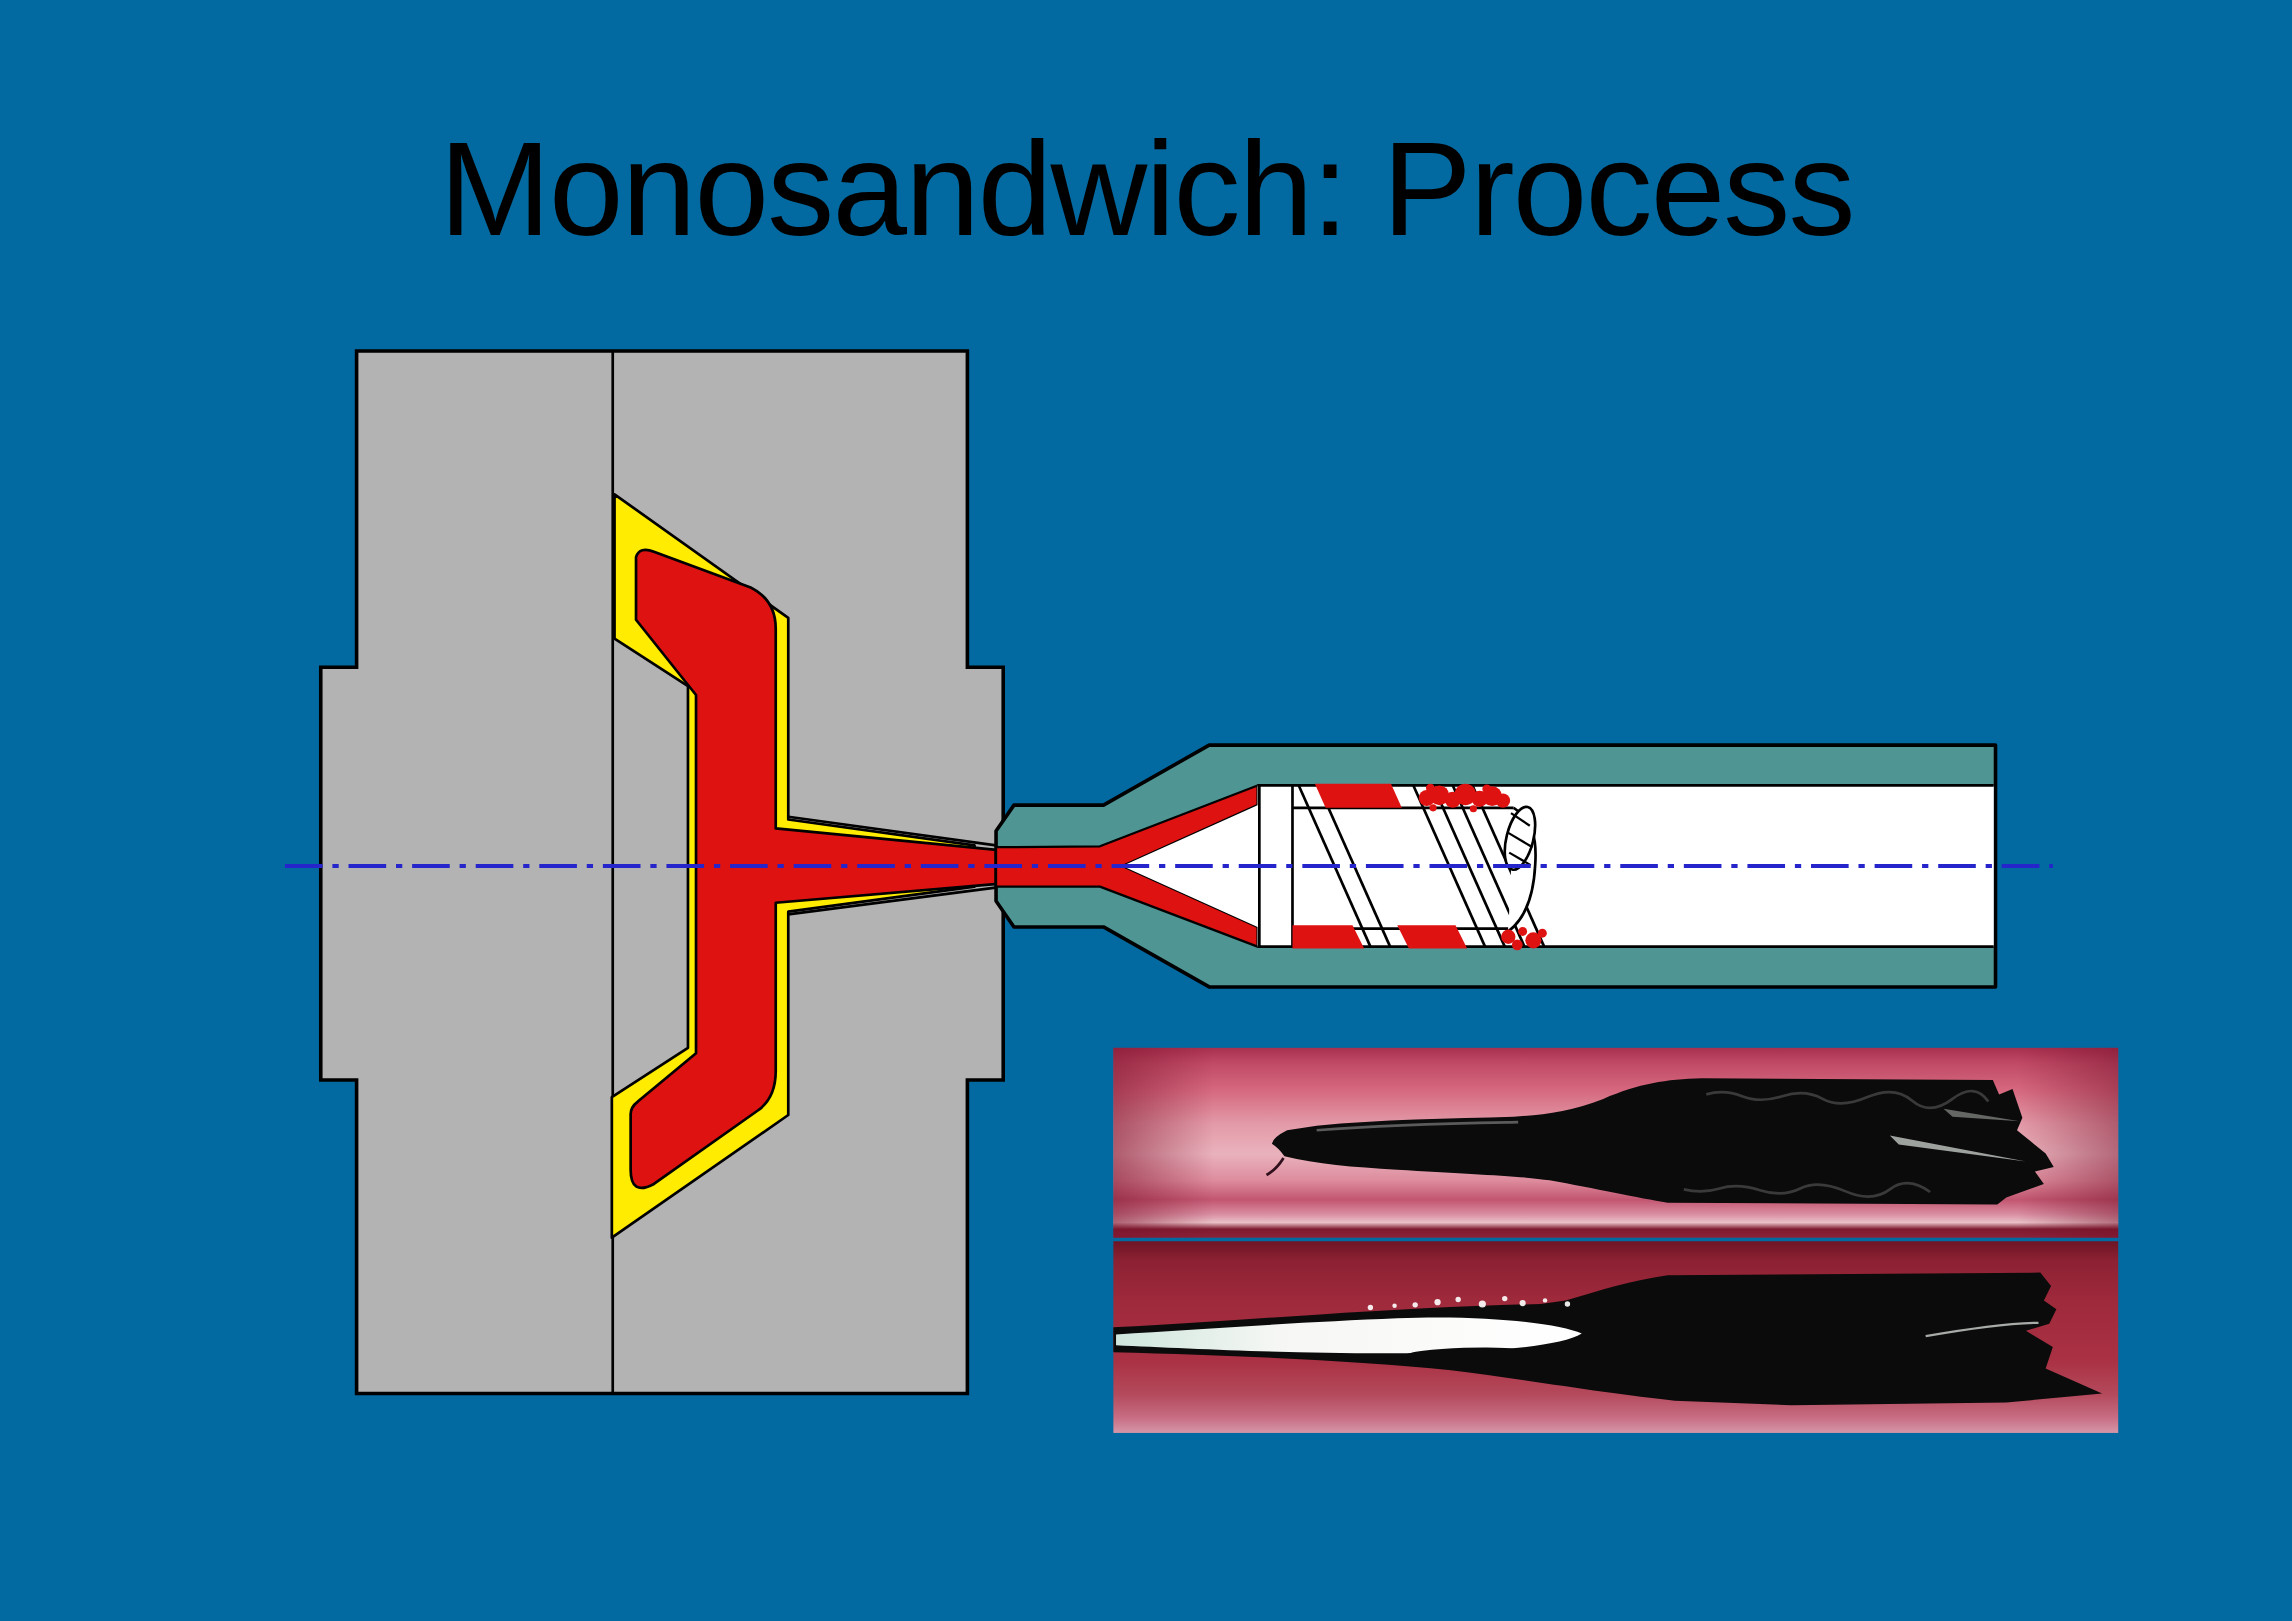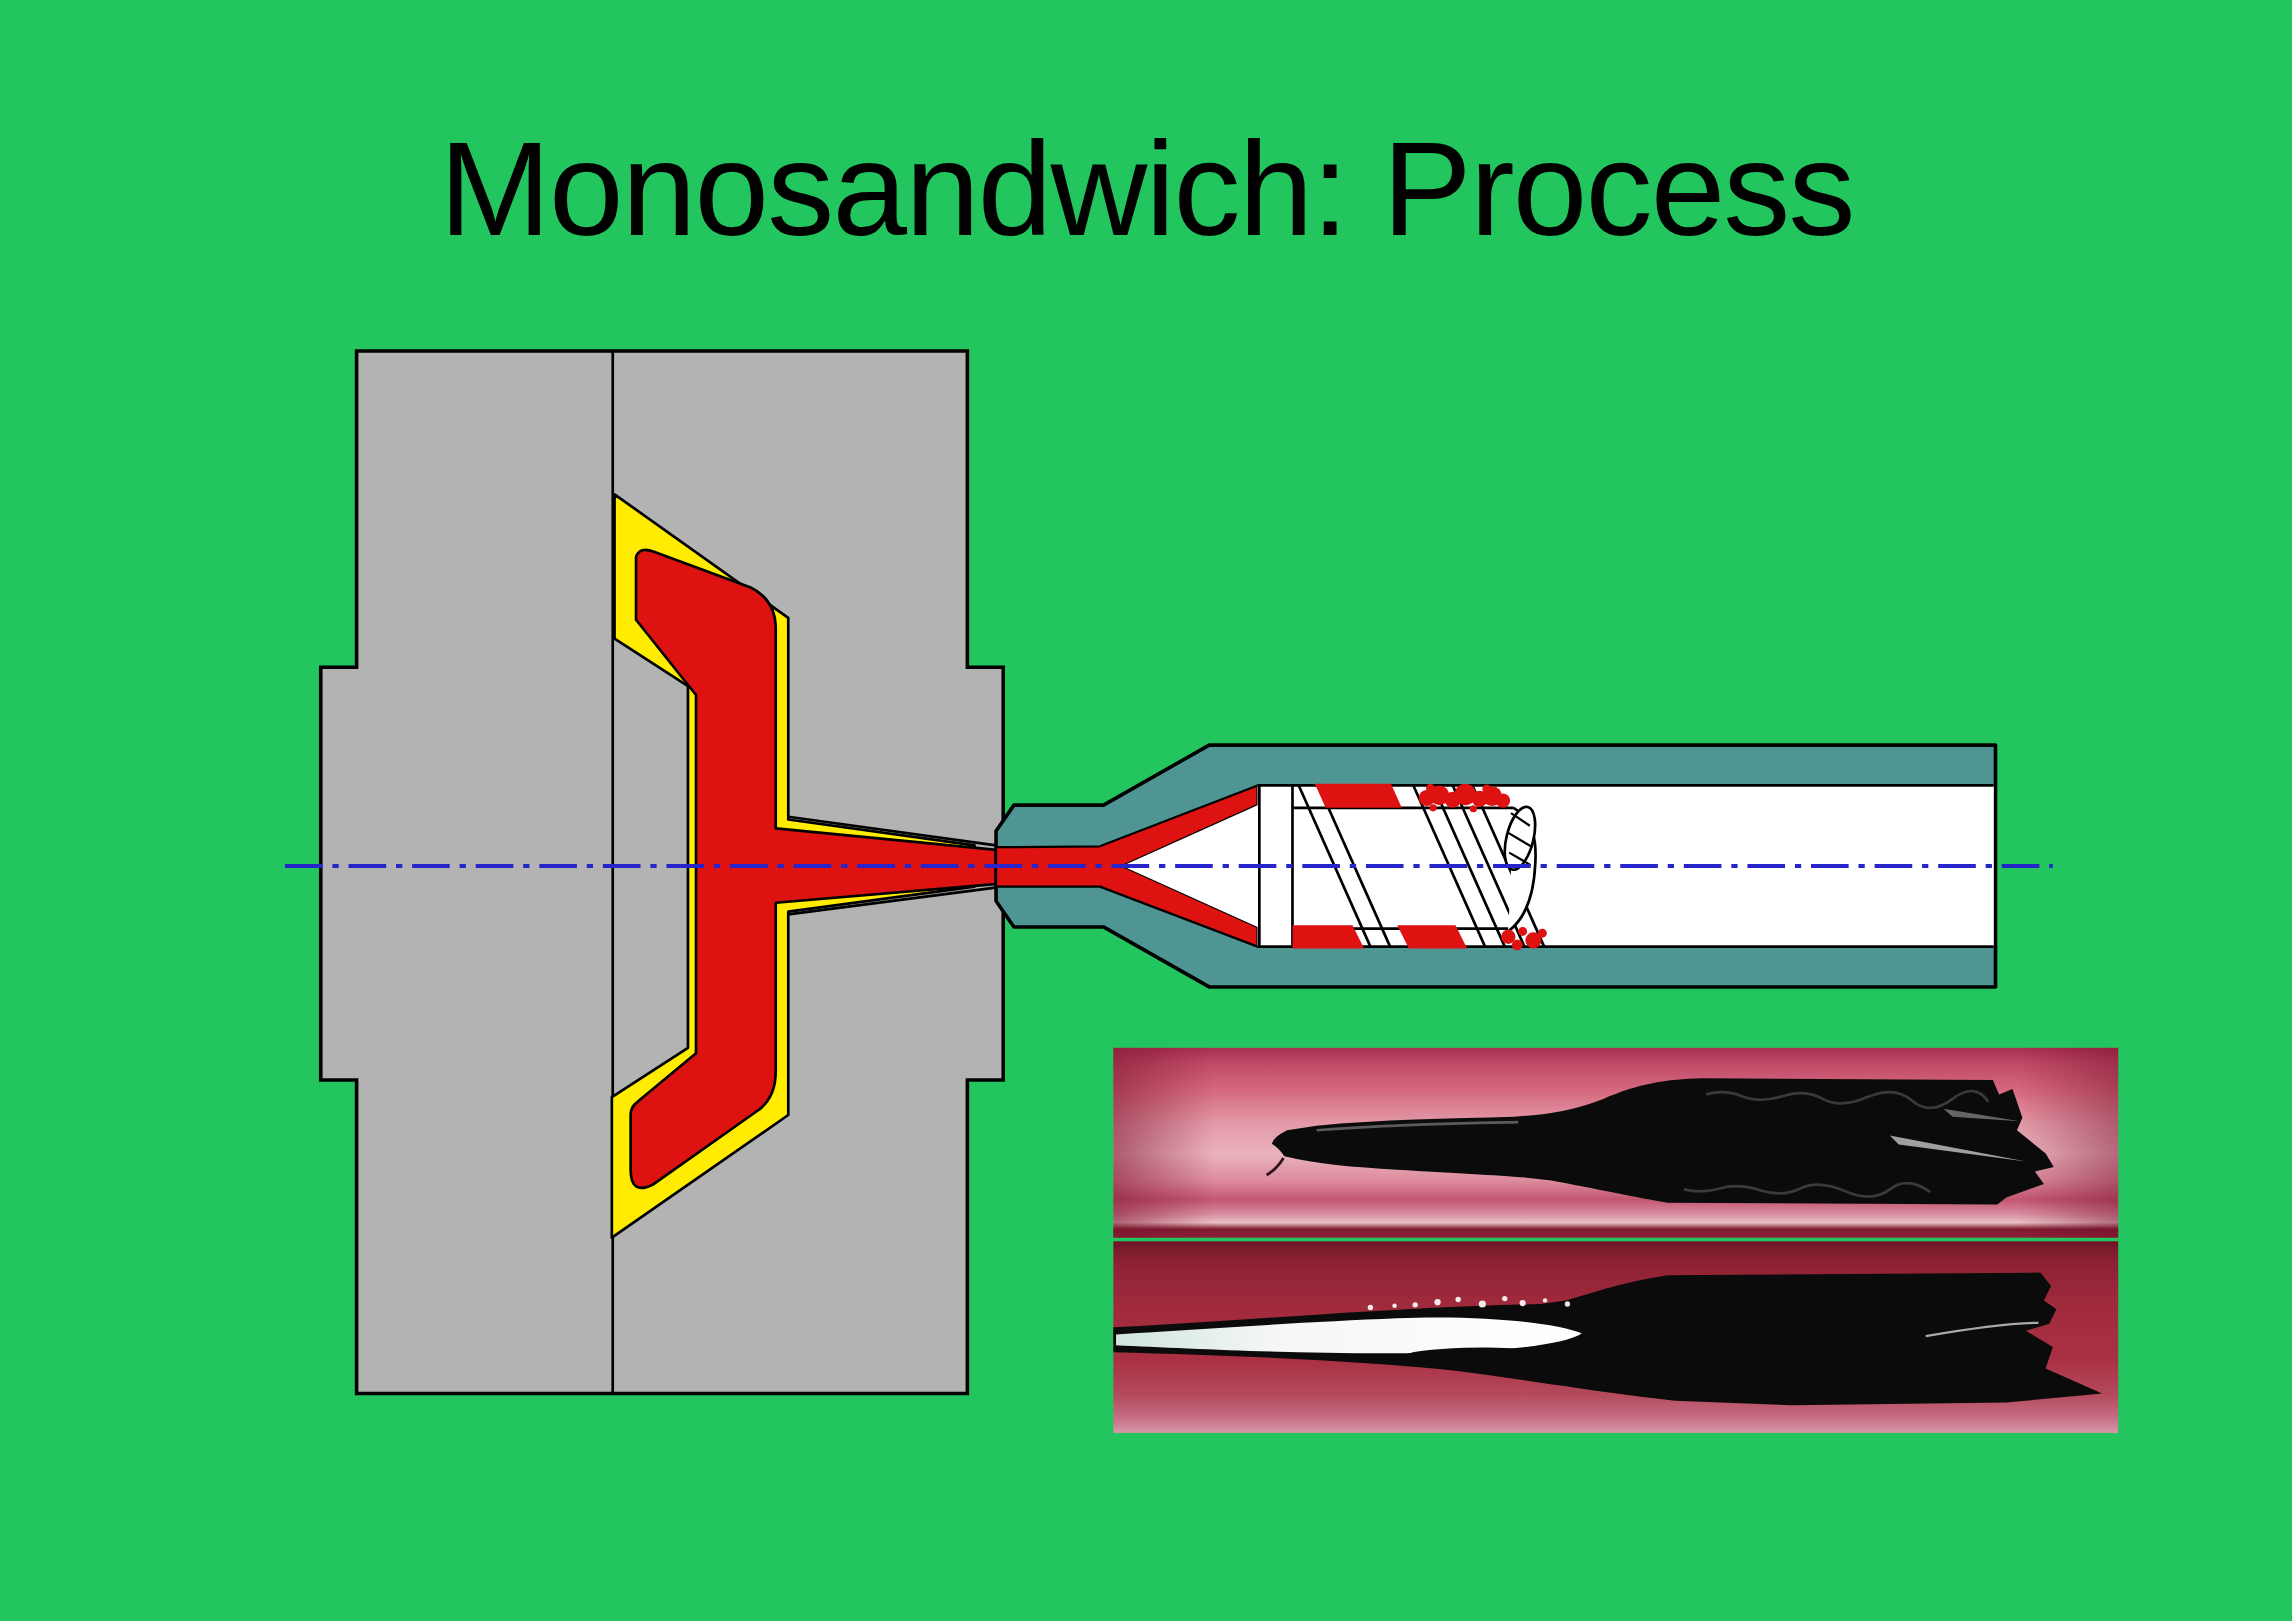--- a/index.html
+++ b/index.html
@@ -1,16 +1,16 @@
 <!DOCTYPE html>
 <html style="font-size:14.3px"><head>
 <meta charset="utf-8">
 <style>
   html,body{margin:0;padding:0;background:#888;}
-  .slide{position:relative;width:2293px;height:1621px;background:#22c55e;overflow:hidden;
+  .slide{position:relative;width:2293px;height:1621px;background:#0369a1;overflow:hidden;
          font-family:"Liberation Sans", sans-serif;}
   .title{position:absolute;top:115px;left:0;width:2293px;text-align:center;
          font-size:134px;font-weight:400;letter-spacing:-1.8px;color:#000;line-height:1.1;
          white-space:nowrap;}
   svg.diagram{position:absolute;left:0;top:0;width:2293px;height:1621px;}
 </style>
 </head>
 <body>
 
 <div class="slide">

